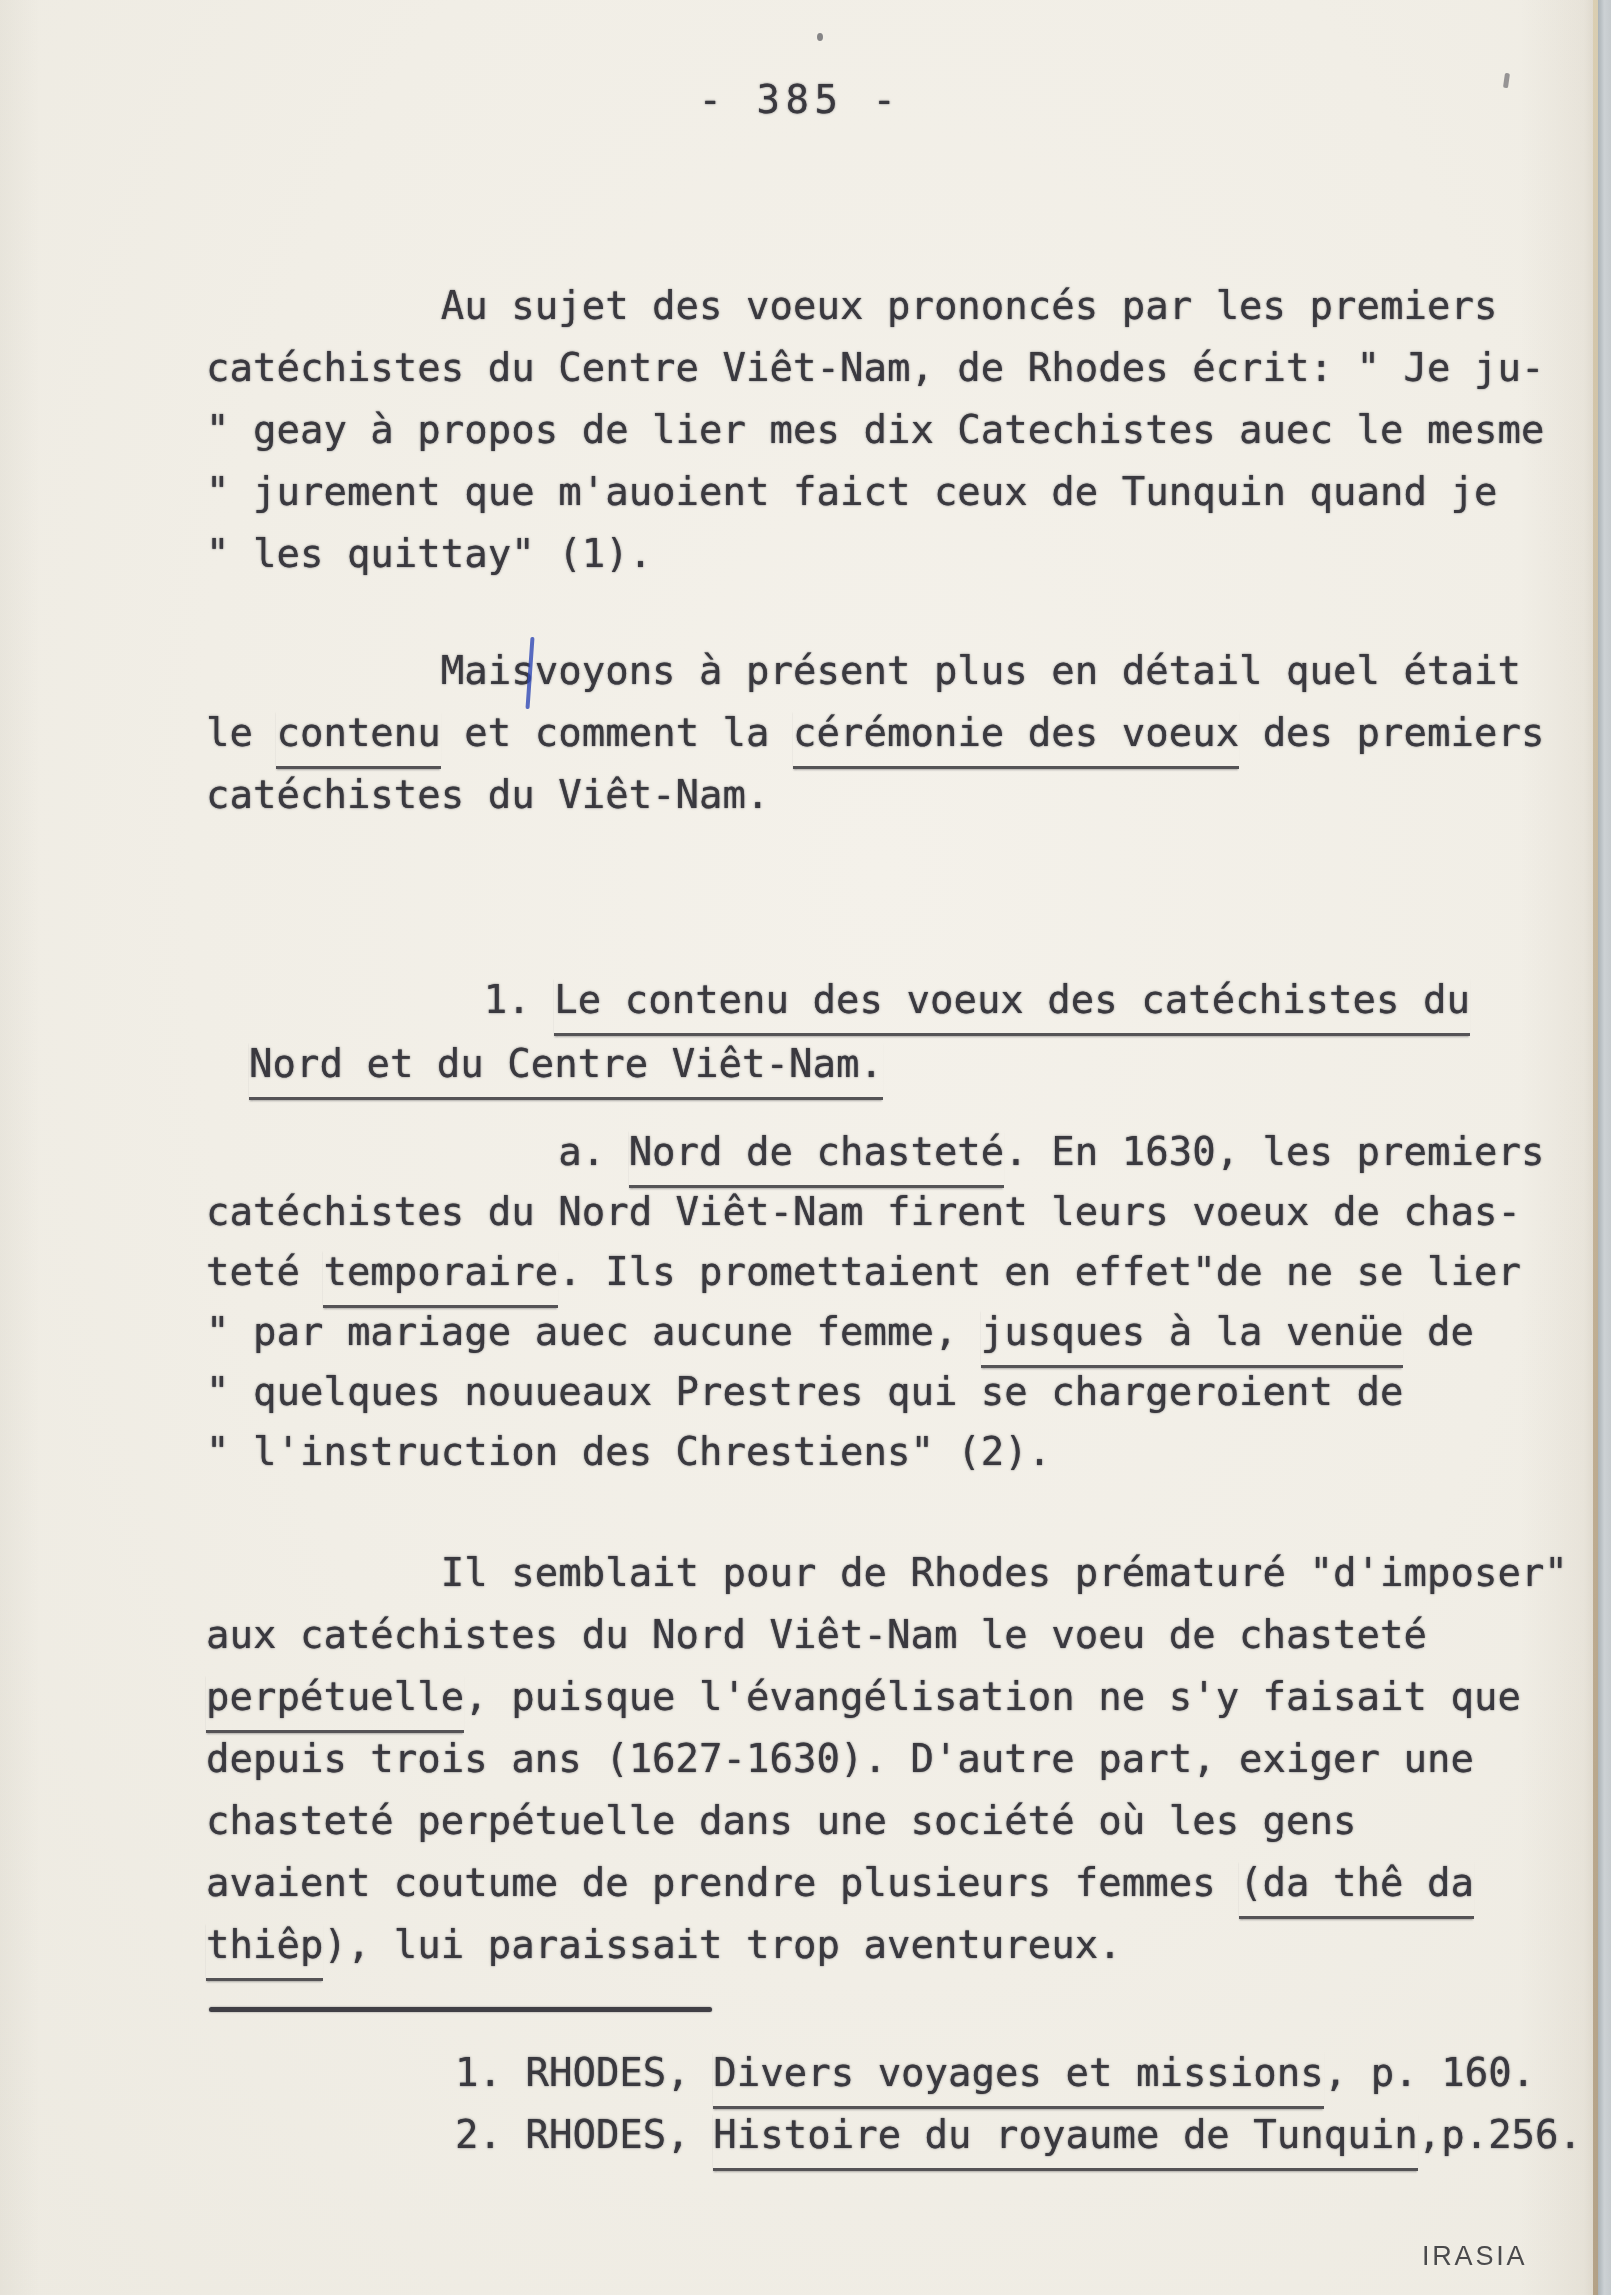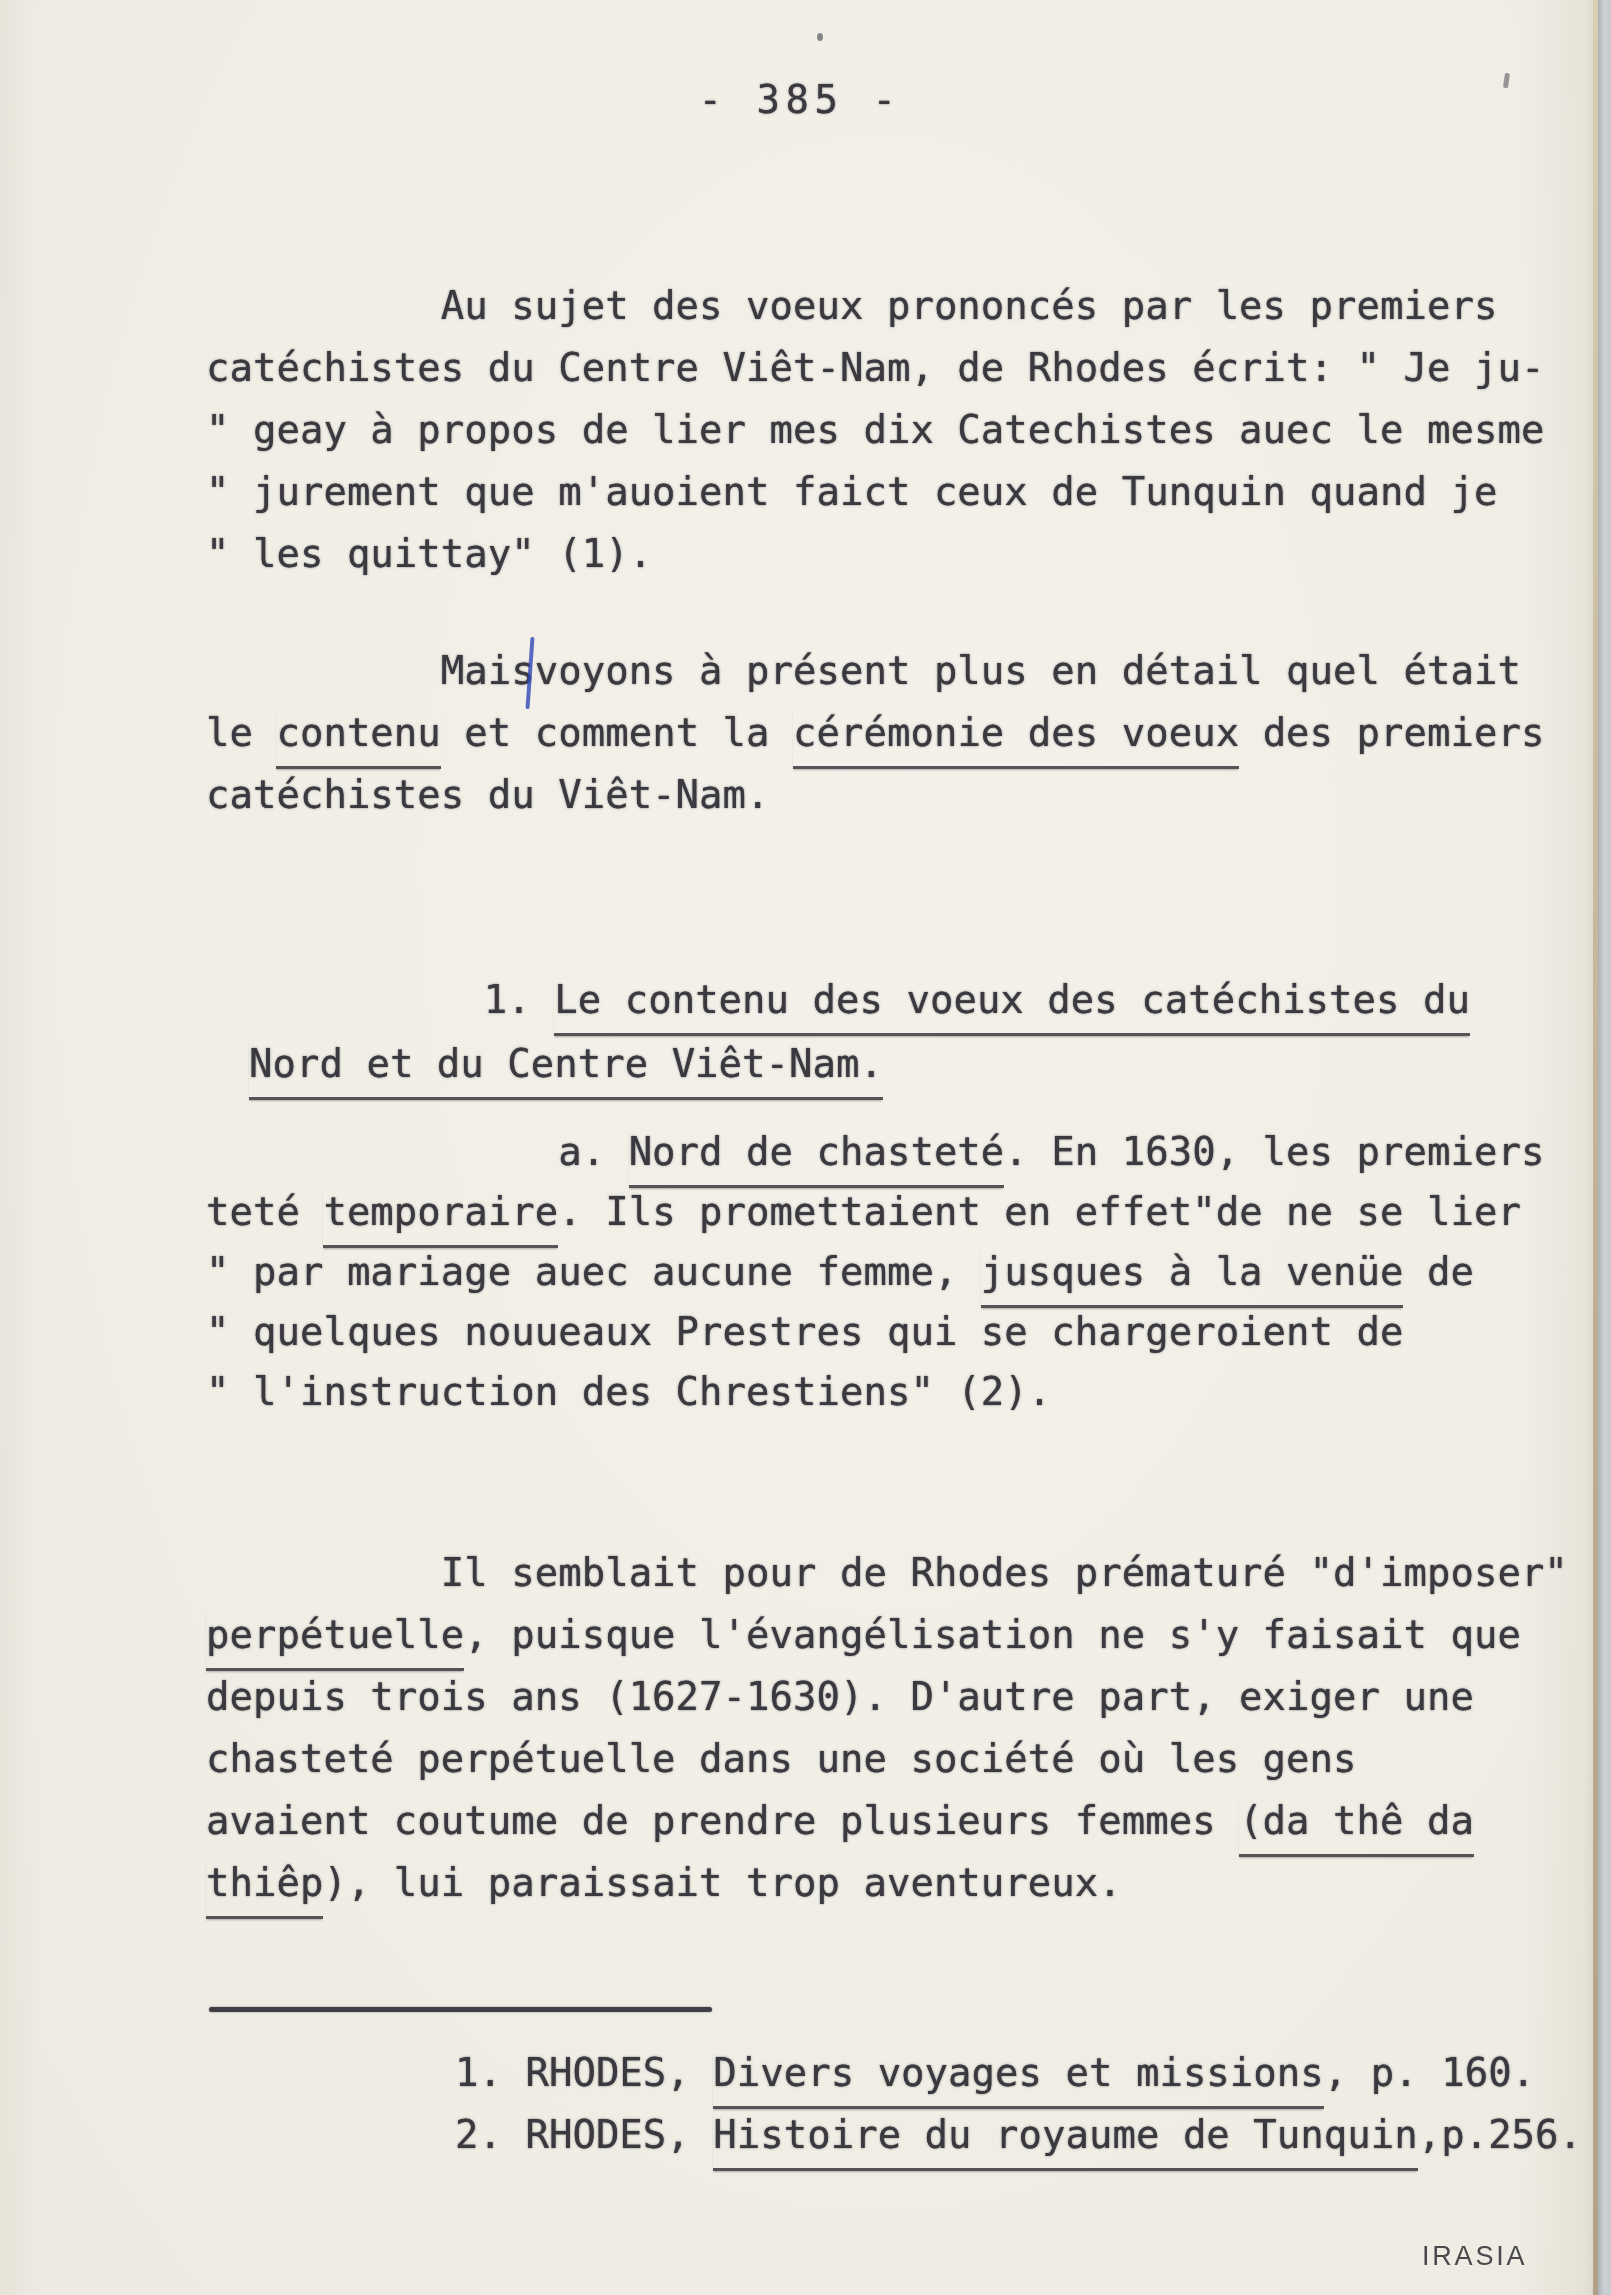--- a/index.html
+++ b/index.html
@@ -86,27 +86,29 @@
           <div class="line"><span>          Maisvoyons à présent plus en détail quel était</span></div>
           <div class="line"><span>le </span><span class="u">contenu</span><span> et comment la </span><span class="u">cérémonie des voeux</span><span> des premiers</span></div>
           <div class="line"><span>catéchistes du Viêt-Nam.</span></div>
         </div>
         <div class="tw" style="top: 968px; left: 206px; line-height: 64px; margin-left: 43px;">
           <div class="line"><span>          1. </span><span class="u">Le contenu des voeux des catéchistes du</span></div>
           <div class="line"><span class="u">Nord et du Centre Viêt-Nam.</span></div>
         </div>
         <div class="tw" style="top: 1122px; left: 206px; line-height: 60px;">
           <div class="line"><span>               a. </span><span class="u">Nord de chasteté</span><span>. En 1630, les premiers</span></div>
+          <div class="line"><span>catéchistes du Nord Viêt-Nam firent leurs voeux de chas-</span></div>
           <div class="line"><span>teté </span><span class="u">temporaire</span><span>. Ils promettaient en effet"de ne se lier</span></div>
           <div class="line"><span>" par mariage auec aucune femme, </span><span class="u">jusques à la venüe</span><span> de</span></div>
           <div class="line"><span>" quelques nouueaux Prestres qui se chargeroient de</span></div>
           <div class="line"><span>" l'instruction des Chrestiens" (2).</span></div>
         </div>
         <div class="tw" style="top: 1542px; left: 206px; line-height: 62px;">
           <div class="line"><span>          Il semblait pour de Rhodes prématuré "d'imposer"</span></div>
+          <div class="line"><span>aux catéchistes du Nord Viêt-Nam le voeu de chasteté</span></div>
           <div class="line"><span class="u">perpétuelle</span><span>, puisque l'évangélisation ne s'y faisait que</span></div>
           <div class="line"><span>depuis trois ans (1627-1630). D'autre part, exiger une</span></div>
           <div class="line"><span>chasteté perpétuelle dans une société où les gens</span></div>
           <div class="line"><span>avaient coutume de prendre plusieurs femmes </span><span class="u">(da thê da</span></div>
           <div class="line"><span class="u">thiêp</span><span>), lui paraissait trop aventureux.</span></div>
         </div>
         <div class="tw" style="top: 2042px; left: 455px; line-height: 62px;">
           <div class="line"><span>1. RHODES, </span><span class="u">Divers voyages et missions</span><span>, p. 160.</span></div>
           <div class="line"><span>2. RHODES, </span><span class="u">Histoire du royaume de Tunquin</span><span>,p.256.</span></div>
         </div>

